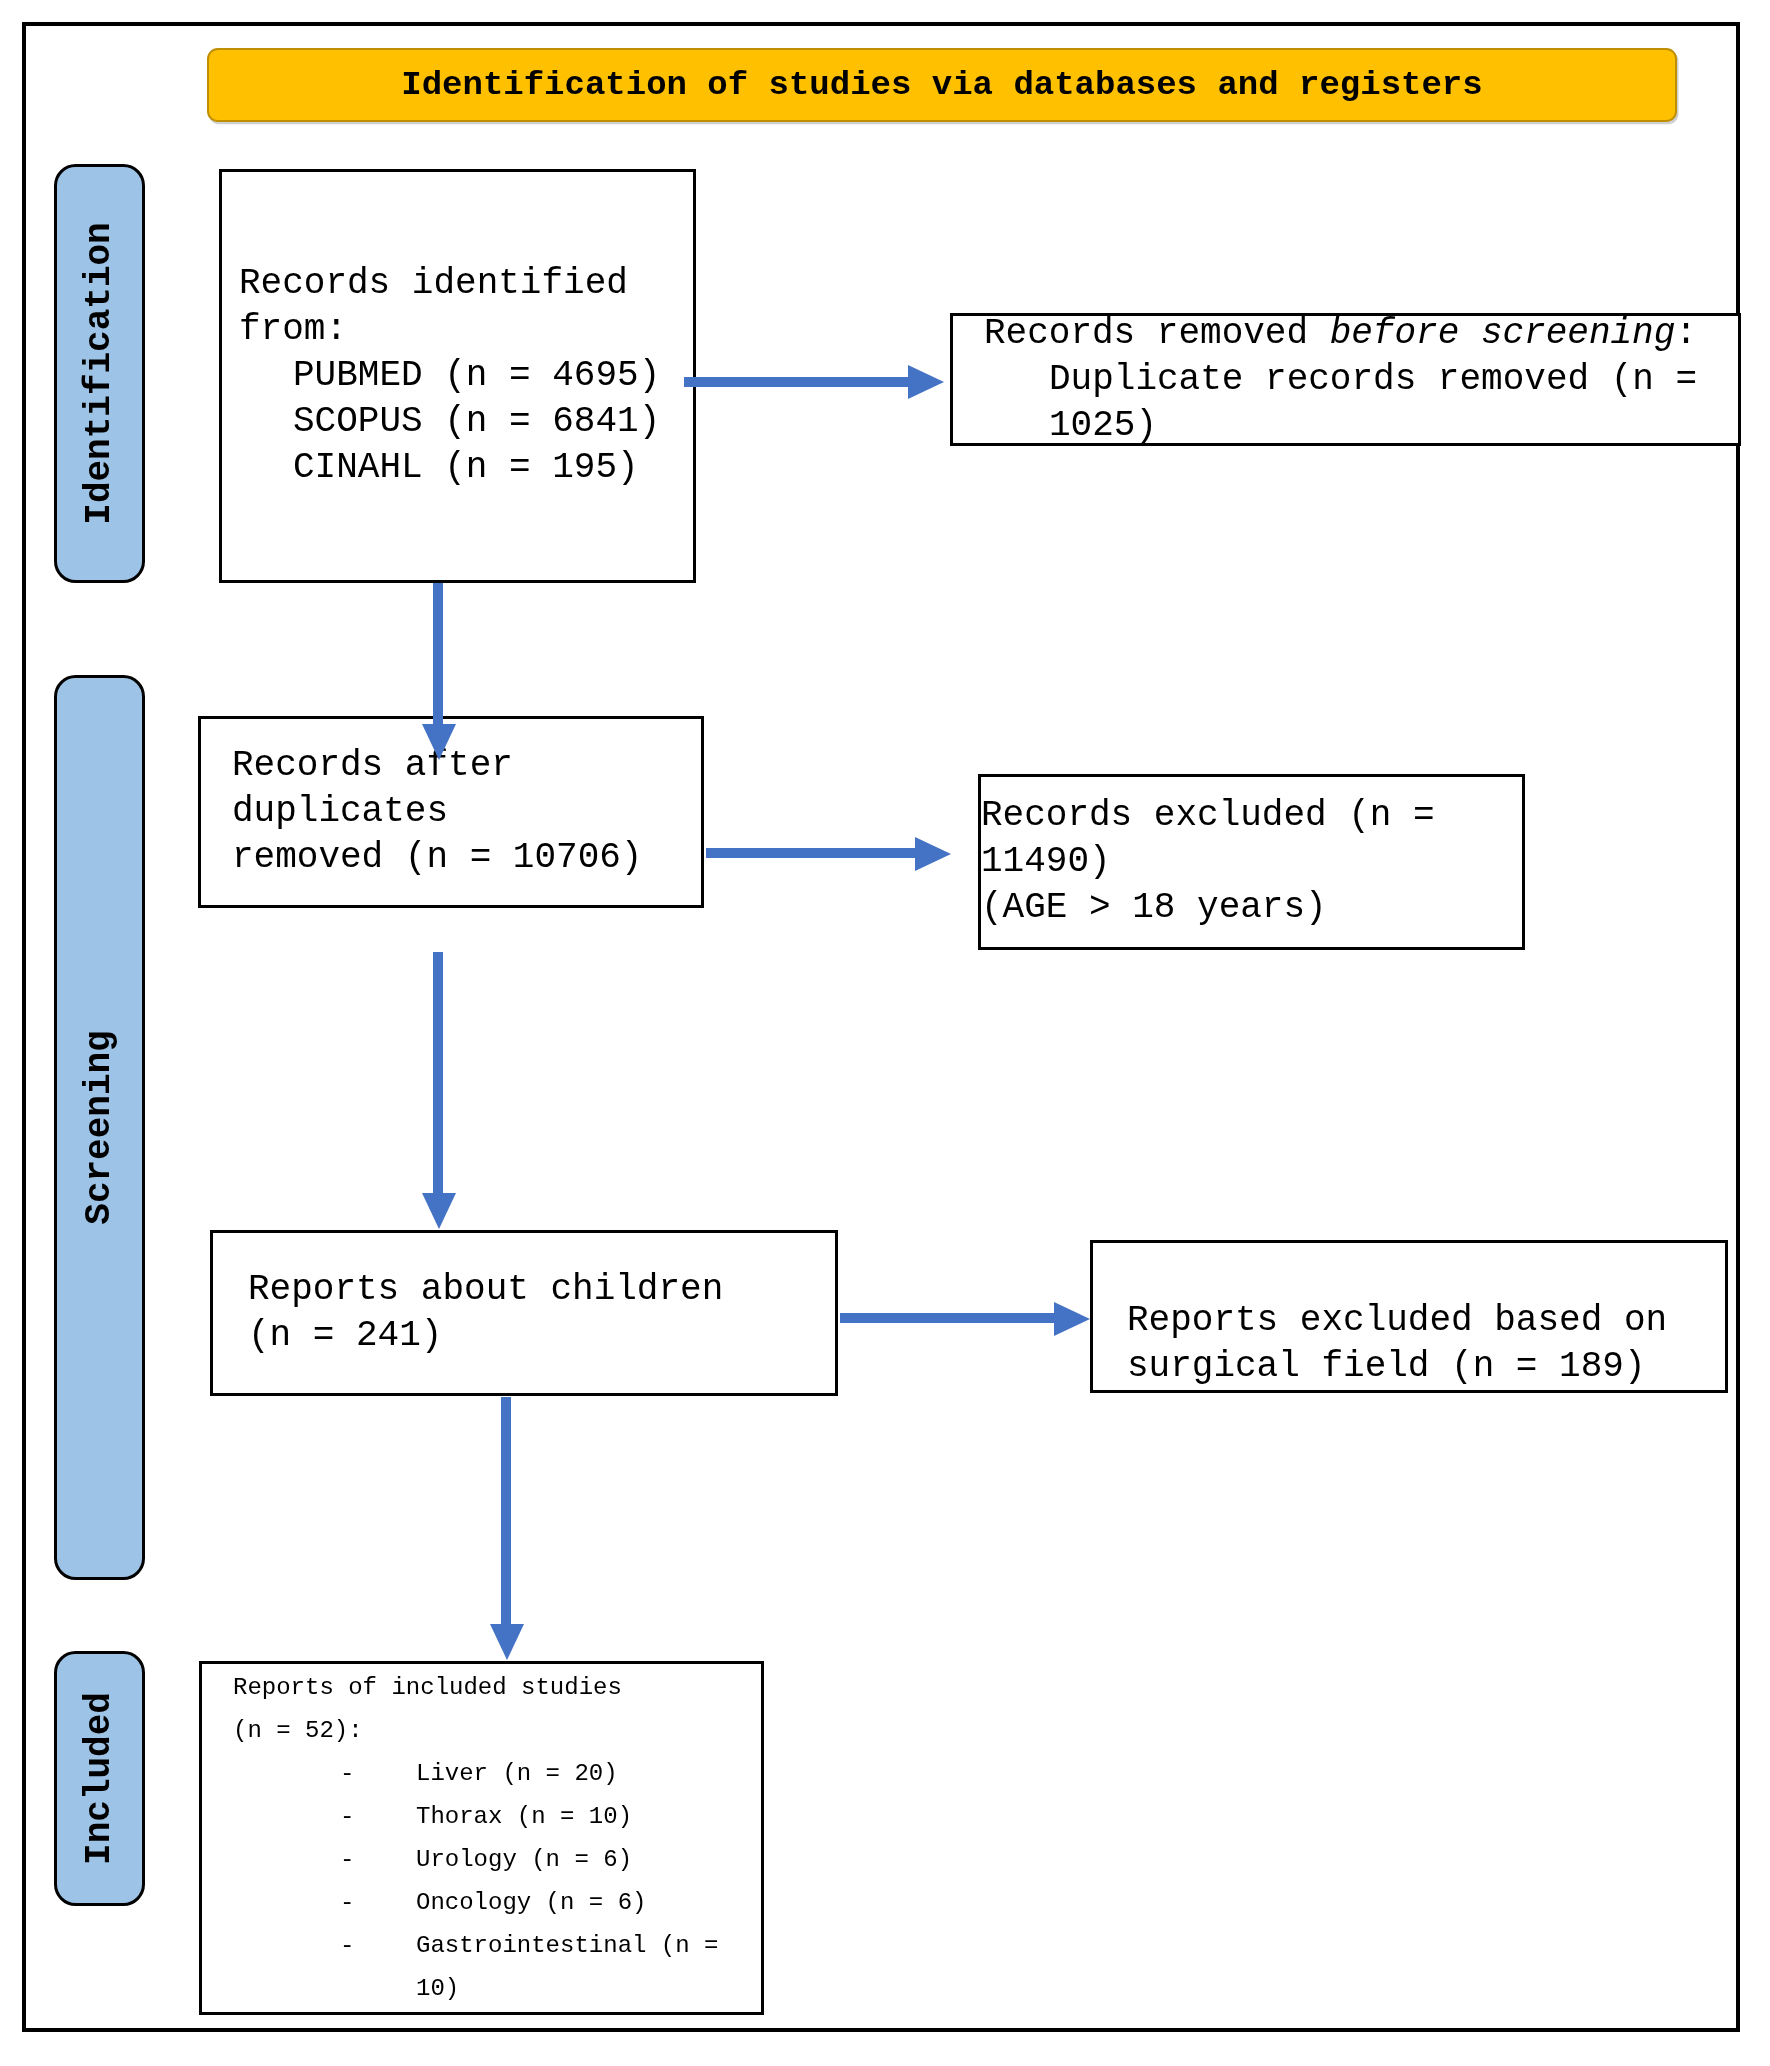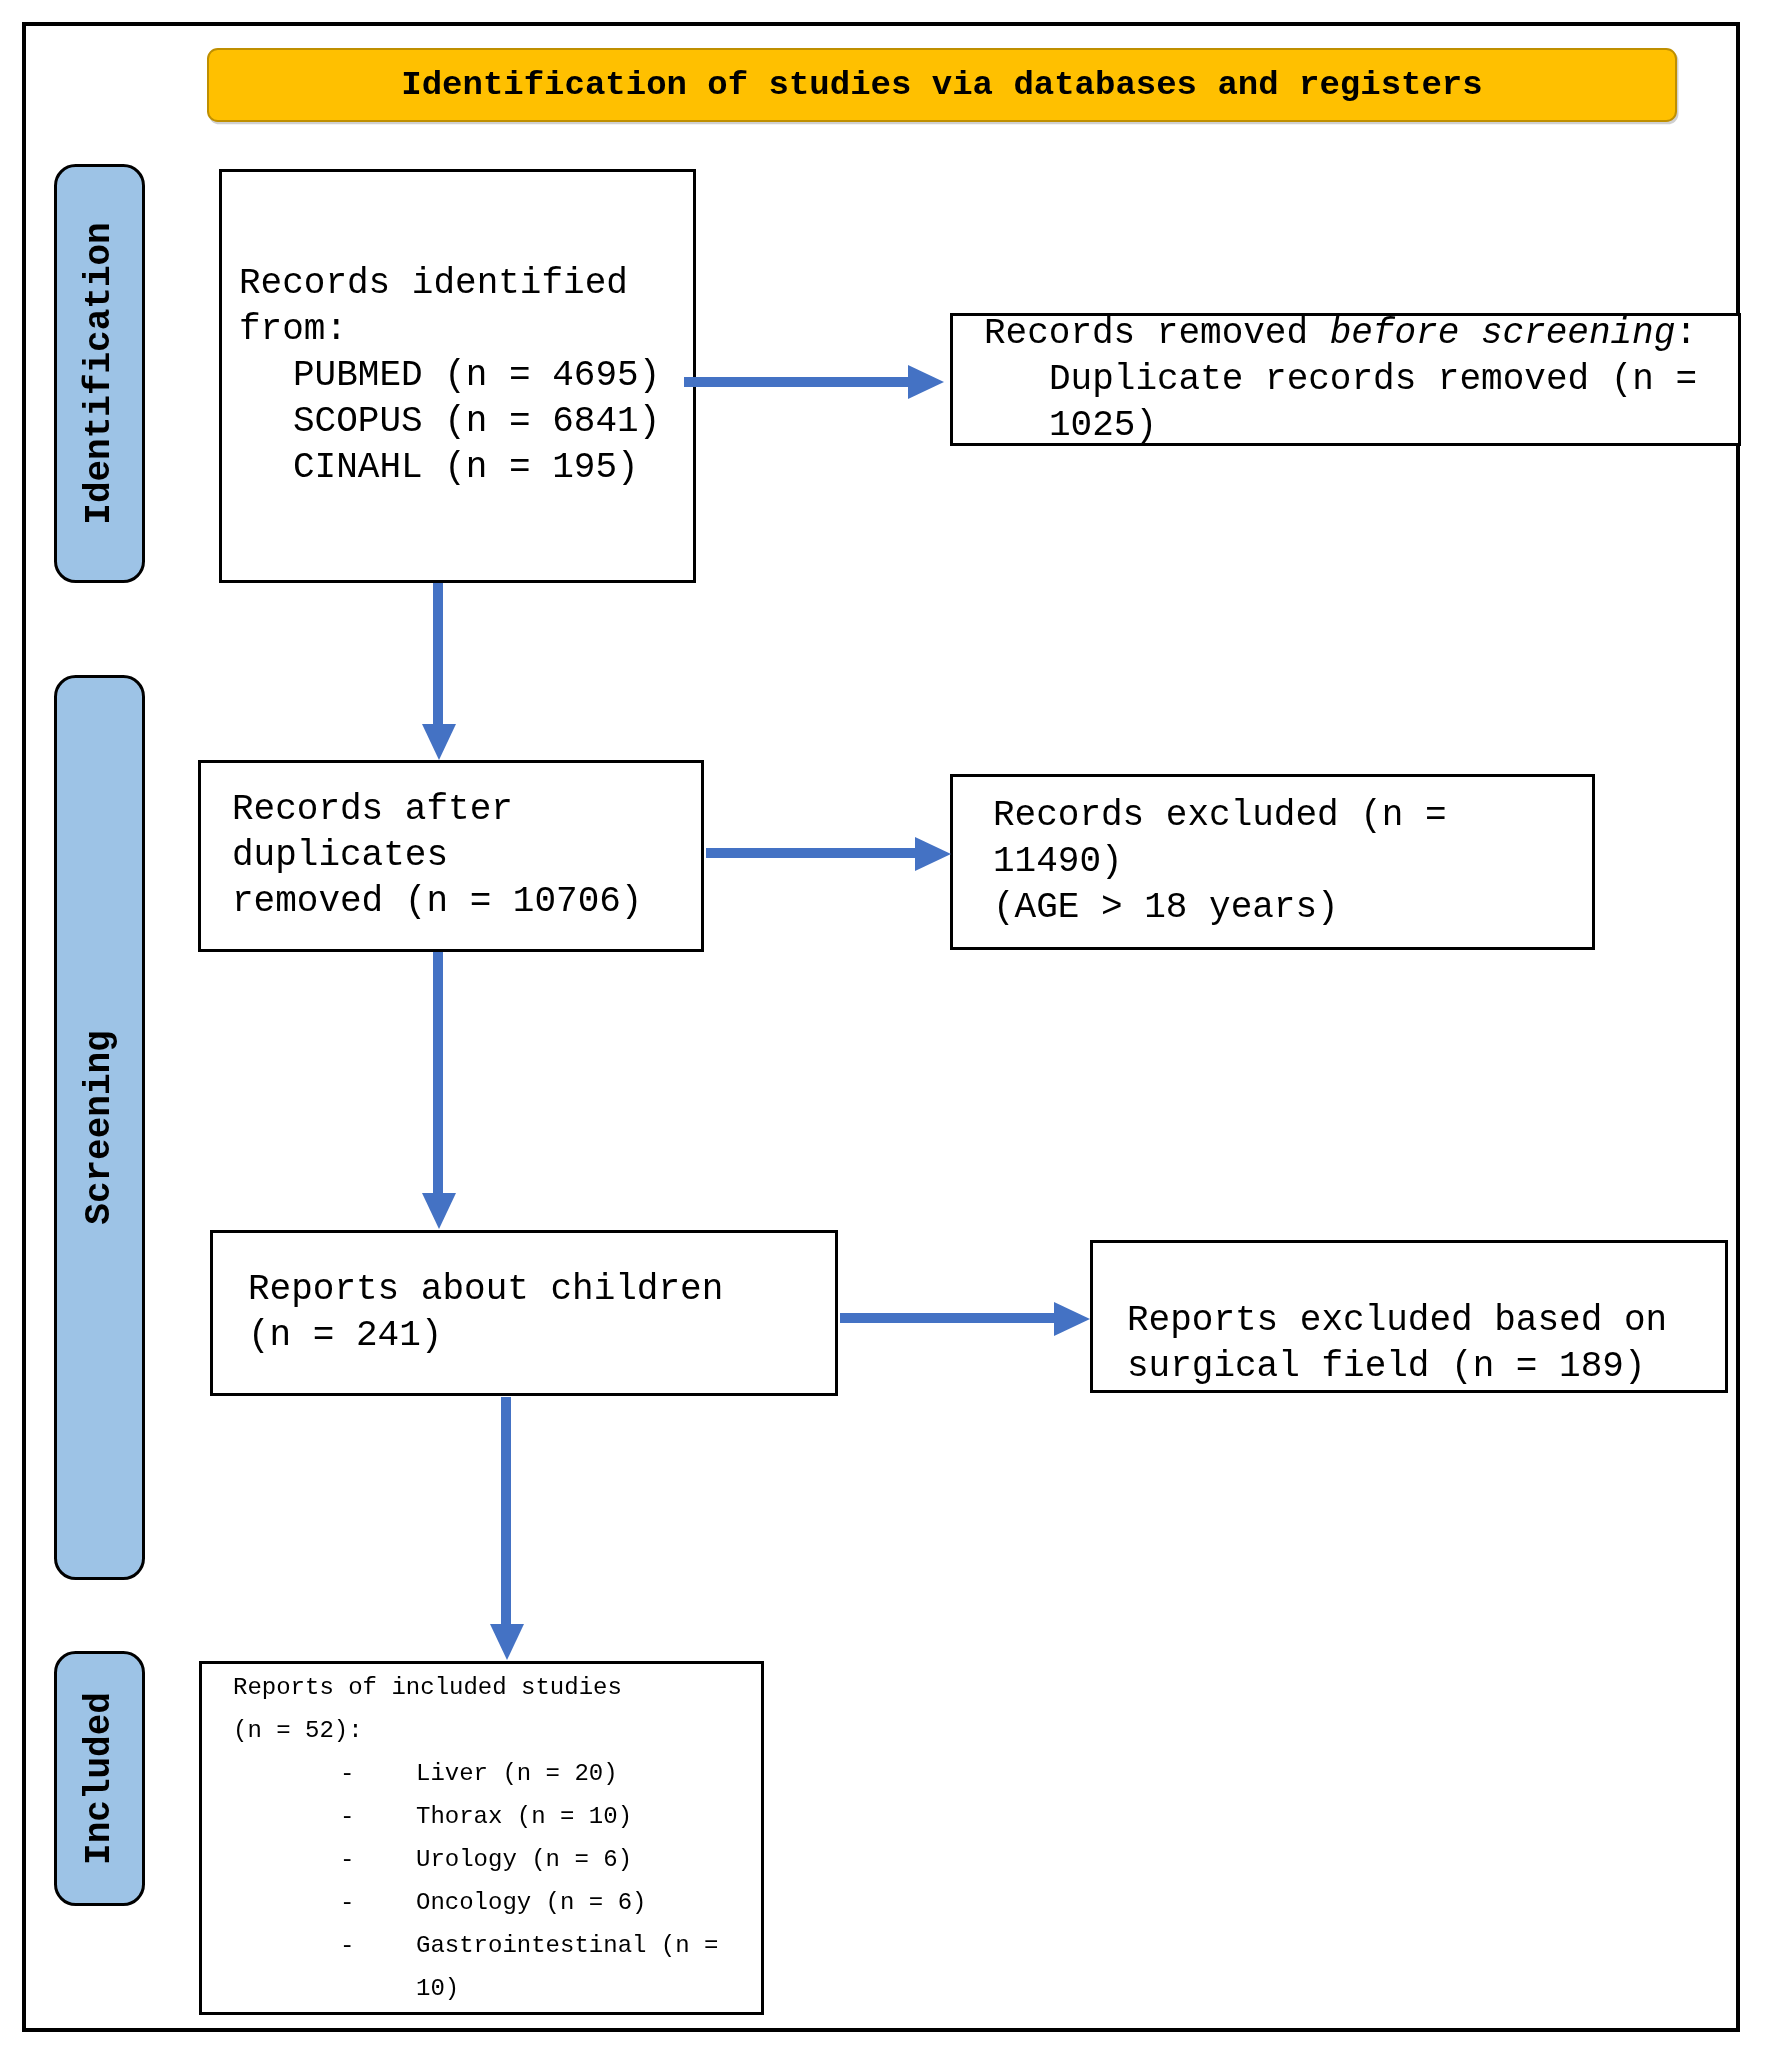--- a/index.html
+++ b/index.html
@@ -54,22 +54,22 @@
   .fbox {
     position: absolute;
     background: #fff;
     border: 3.9px solid #000;
     box-sizing: border-box;
     display: flex; flex-direction: column; justify-content: center;
     font-size: 36px; line-height: 46px;
   }
   #box-identified   { left: 206px;  top: 169px;  width: 477px;  height: 414px; padding-left: 17px; margin-left: 13px; }
   #box-removed      { left: 943px; top: 313px;  width: 791px; height: 133px; padding-left: 31px; margin-left: 7px; }
-  #box-afterdup     { left: 198px;  top: 760px;  width: 506px;  height: 192px; padding-left: 31px; }
-  #box-excluded     { left: 950px; top: 774px; width: 645px;  height: 176px; padding-left: 40px; }
+  #box-afterdup     { left: 198px;  top: 716px;  width: 506px;  height: 192px; padding-left: 31px; }
+  #box-excluded     { left: 978px; top: 774px; width: 547px;  height: 176px; }
   #box-children     { left: 210px;  top: 1230px; width: 628px;  height: 166px; padding-left: 35px; }
   #box-surgical     { left: 1090px; top: 1240px; width: 638px;  height: 153px; padding-left: 34px; justify-content: flex-end; }
   #box-included     { left: 199px;  top: 1661px; width: 565px;  height: 354px; padding-left: 31px; font-size: 24px; line-height: 43px; }
   .indent1 { padding-left: 54px; }
   .indent2 { padding-left: 65px; }
   .em { font-style: italic; }
   .li-row { display: flex; margin-left: 107px; }
   .li-dash { width: 76px; flex: 0 0 76px; }
   
   .shaft-h, .shaft-v, .head { position: absolute; }

